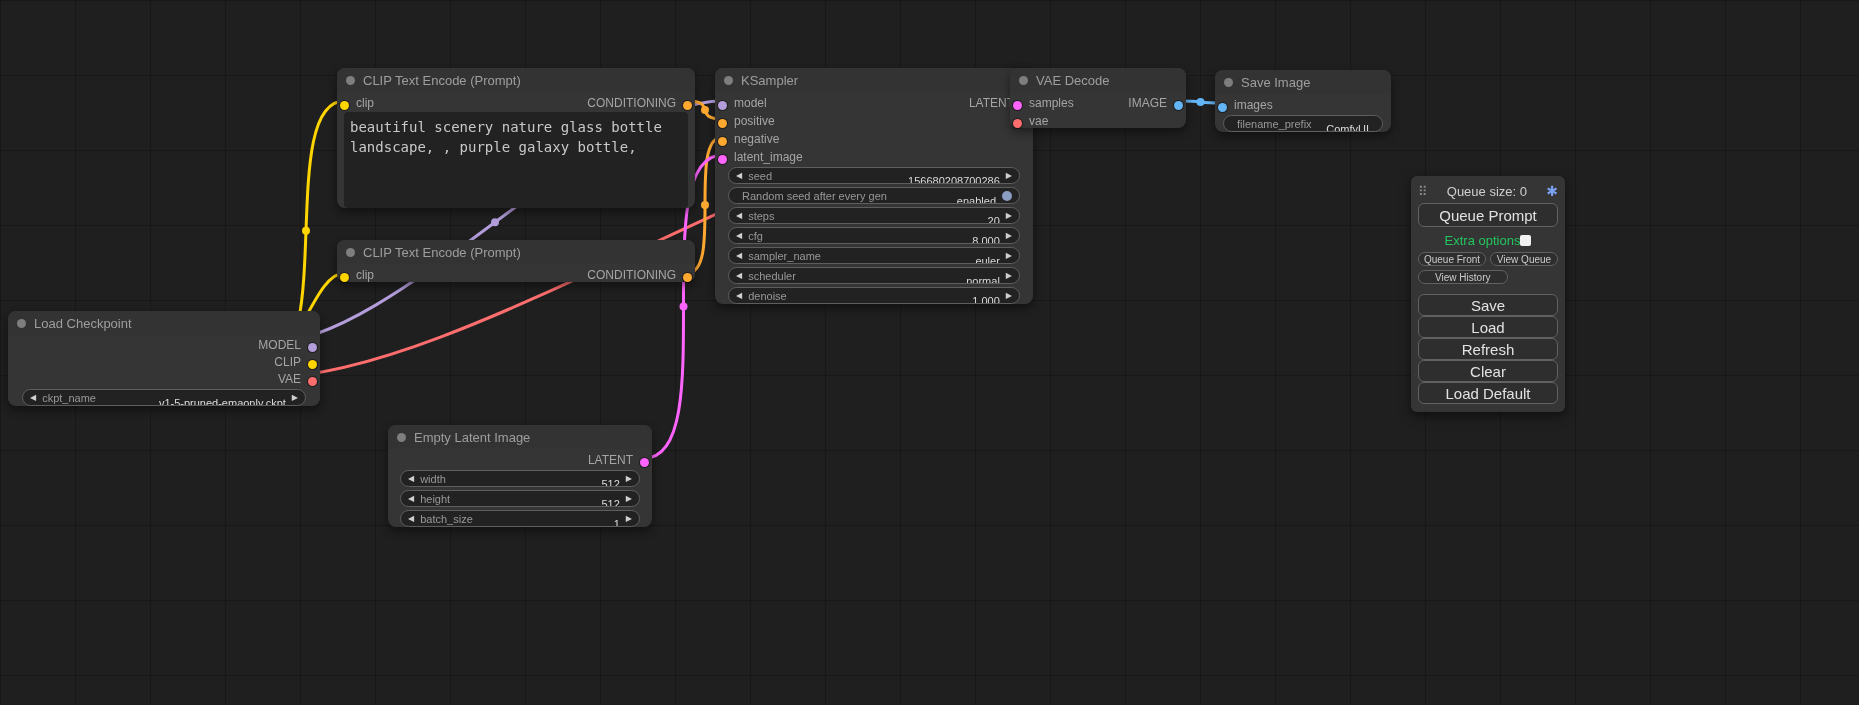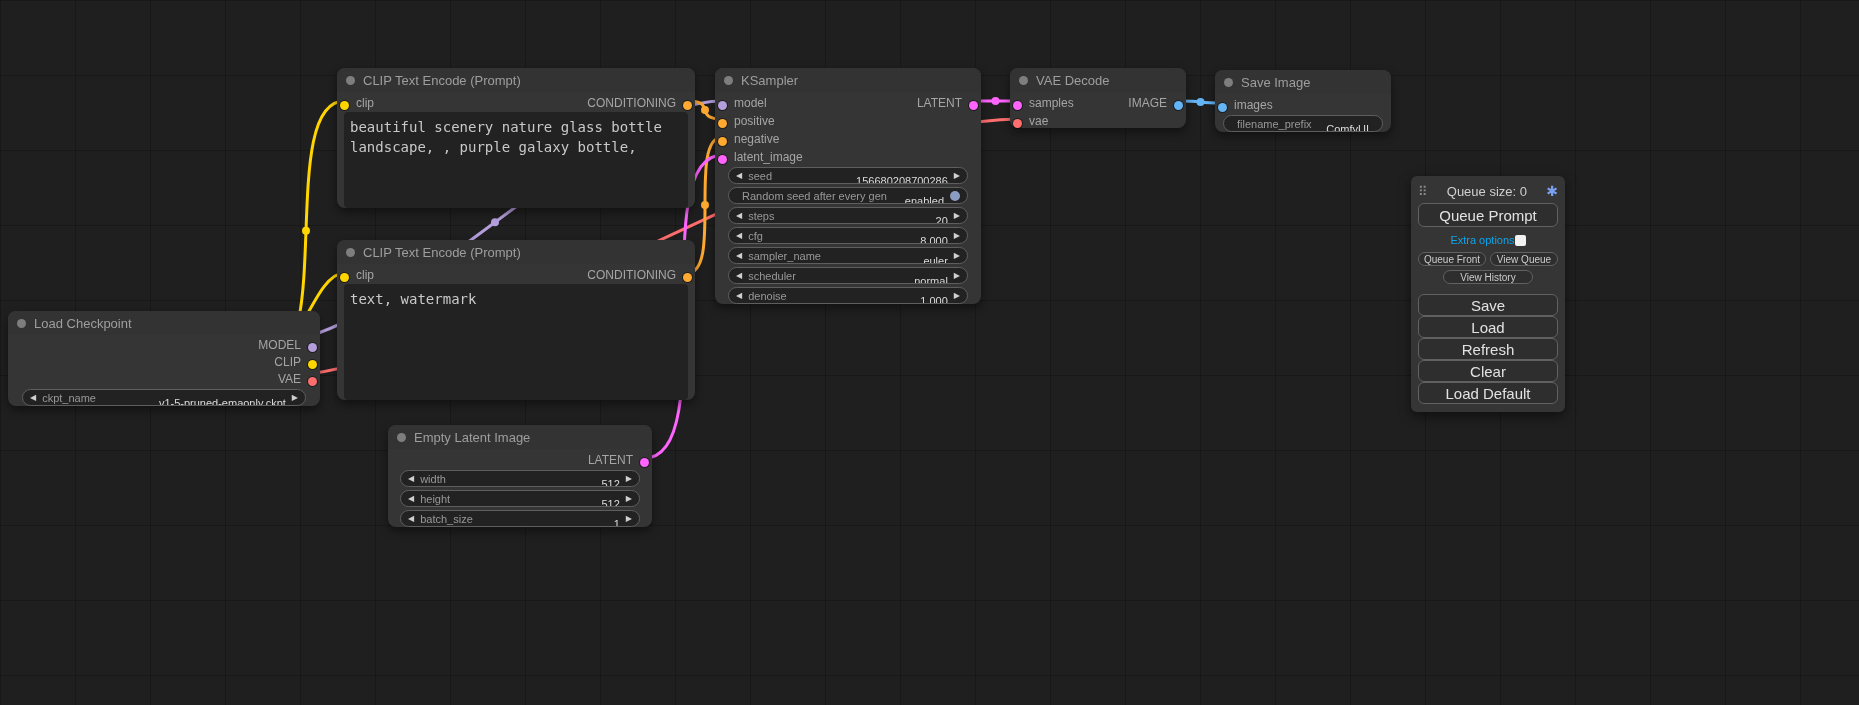--- a/index.html
+++ b/index.html
@@ -48,23 +48,23 @@
     padding: 5px 7px 8px; }
   .qp-header { display: flex; align-items: center; height: 20px; margin-bottom: 2px; }
   .drag-handle { color: #8a8a8a; font-size: 13px; cursor: grab; }
   .q-size { flex: 1; text-align: center; color: #cfcfcf; font-size: 13px; }
   .gear { color: #7aa0f2; font-size: 14px; cursor: pointer; }
   button { font-family: inherit; background: #2e2e2e; border: 1px solid #616161; border-radius: 6px;
     color: #e2e2e2; cursor: pointer; display: block; }
   .big-btn { width: 100%; height: 22px; font-size: 15px; }
   .qp-btn { height: 24px; }
   .extra-row { display: flex; align-items: center; justify-content: center; height: 16px;
-    margin-top: 5px; color: #0ea5e9; font-size: 11px; }
+    margin-top: 5px; color: #22c55e; font-size: 13px; }
   .checkbox { width: 11px; height: 11px; background: #f2f2f2; border-radius: 2px; }
-  .small-row { display: flex; gap: 4px; margin-top: 4px; justify-content: center; }
+  .small-row { display: flex; gap: 4px; margin-top: 4px; }
   .small-row .pill-btn { flex: 1; }
   .small-row.center .pill-btn { flex: 0 0 64%; }
   .pill-btn { font-size: 10px; height: 14px; line-height: 11px; border-radius: 8px; color: #cccccc; padding: 0 4px; }
   .btn-stack { margin-top: 10px; }
 </style>
 </head>
 <body>
 
 <div id="canvas">
   <svg id="wires">
@@ -136,21 +136,20 @@
       <span class="tdot"></span>
       <span class="ttext">CLIP Text Encode (Prompt)</span>
     </div>
     <div class="slot-row">
       <span class="port pin" style="background: rgb(255, 213, 0);"></span>
       <span class="slot-label">clip</span>
       <span class="spacer"></span>
       <span class="slot-label">CONDITIONING</span>
       <span class="port pout" style="background: rgb(255, 169, 49);"></span>
     </div>
-    <div class="prompt-box" style="height:116px;">text, watermark</div>
   </div>
 
   <div class="node node-pad" style="left:388px; top:425px; width:264px;">
     <div class="node-title">
       <span class="tdot"></span>
       <span class="ttext">Empty Latent Image</span>
     </div>
     <div class="slot-row">
       <span class="spacer"></span>
       <span class="slot-label">LATENT</span>
@@ -169,21 +168,21 @@
       <span class="warrow">▶</span>
     </div>
     <div class="widget m12">
       <span class="warrow">◀</span>
       <span class="wlabel">batch_size</span>
       <span class="wvalue">1</span>
       <span class="warrow">▶</span>
     </div>
   </div>
 
-  <div class="node node-pad" style="left:715px; top:68px; width:266px;">
+  <div class="node node-pad" style="left:715px; top:68px; width:318px;">
     <div class="node-title">
       <span class="tdot"></span>
       <span class="ttext">KSampler</span>
     </div>
     <div class="slot-row">
       <span class="port pin" style="background: rgb(179, 157, 219);"></span>
       <span class="slot-label">model</span>
       <span class="spacer"></span>
       <span class="slot-label">LATENT</span>
       <span class="port pout" style="background: rgb(255, 100, 255);"></span>

